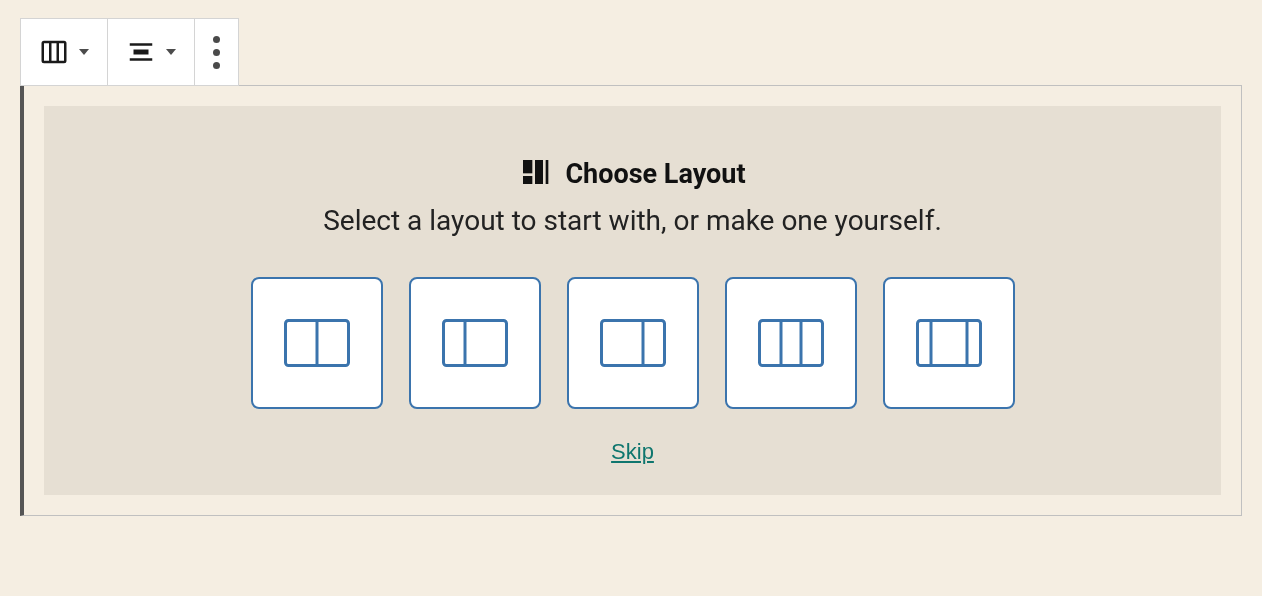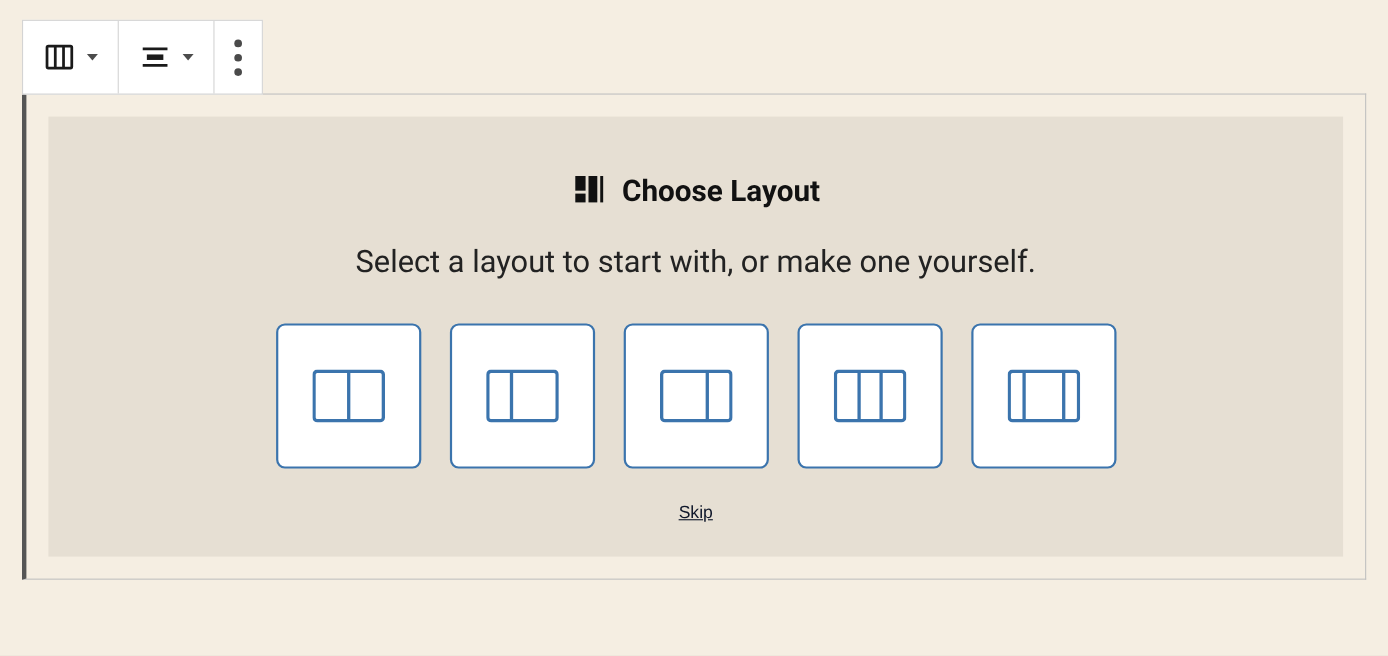--- a/index.html
+++ b/index.html
@@ -65,21 +65,21 @@
     .placeholder {
       background: #e6dfd3;
       padding: 50px 30px 30px 30px;
       text-align: center;
     }
     .ph-header {
       display: flex;
       align-items: center;
       justify-content: center;
       gap: 14px;
-      margin-bottom: 29px;
+      margin-bottom: 12px;
     }
     .ph-title {
       font-size: 27px;
       font-weight: 700;
       color: #111;
     }
     .ph-desc {
       font-size: 28px;
       color: #222;
       margin-bottom: 40px;
@@ -95,22 +95,22 @@
       height: 132px;
       background: #fff;
       border: 2px solid #3b74ad;
       border-radius: 8px;
       display: flex;
       align-items: center;
       justify-content: center;
       cursor: pointer;
     }
     .skip-link {
-      color: #0f172a;
-      font-size: 16px;
+      color: #0f766e;
+      font-size: 22px;
       text-decoration: underline;
       cursor: pointer;
       background: none;
       border: none;
     }
   </style>
 </head>
 <body>
 
 

